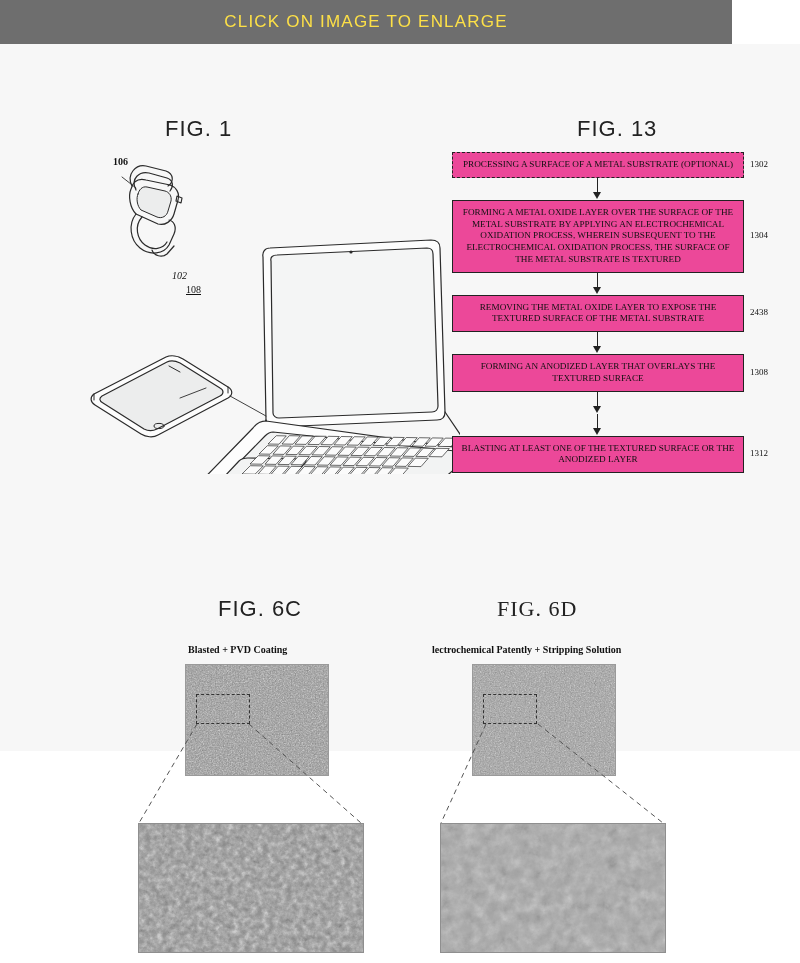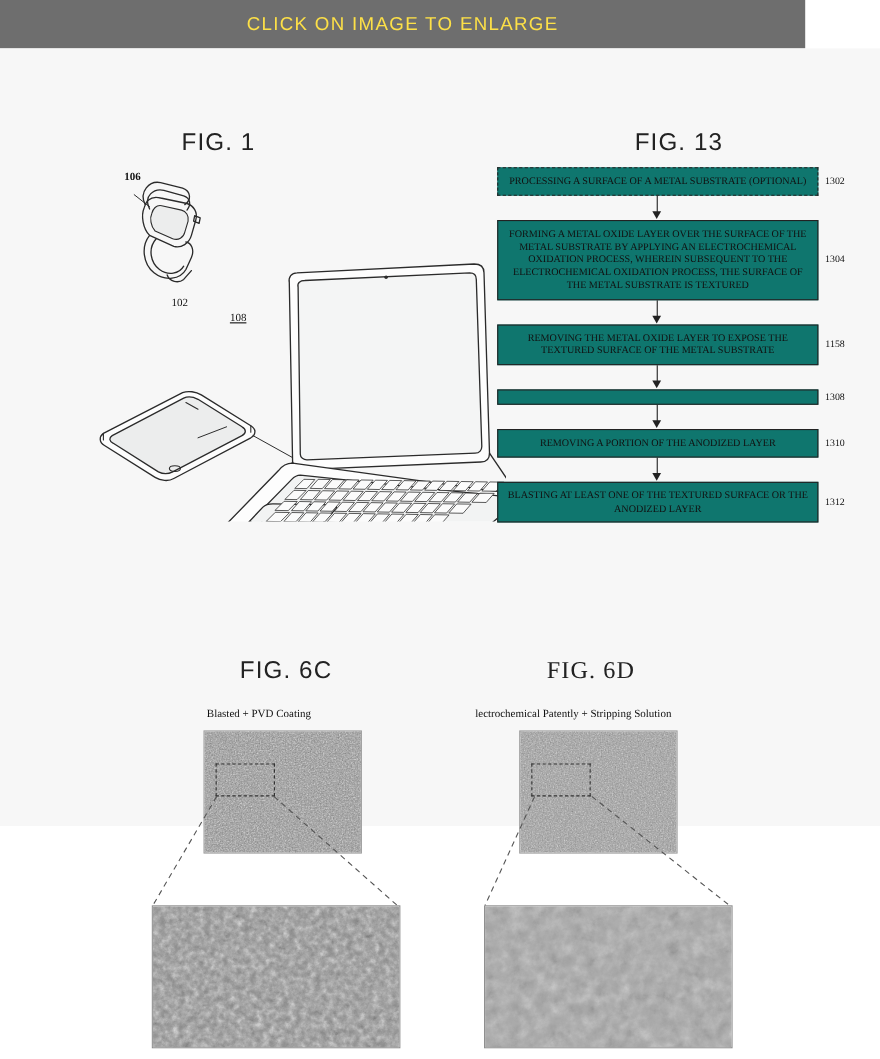--- a/index.html
+++ b/index.html
@@ -58,21 +58,21 @@
   
   #flow {
     position: absolute;
     left: 452px;
     top: 108px;
     width: 312px;
   }
   .flow-box {
     position: relative;
     border: 1px solid #222;
-    background: #0f766e;
+    background: #ec4899;
     box-sizing: border-box;
     width: 292px;
     padding: 6px 8px;
     text-align: center;
     font-family: "Liberation Serif", serif;
     font-size: 9.2px;
     line-height: 1.28;
     color: #111;
     text-transform: uppercase;
   }
@@ -112,21 +112,21 @@
     border-left: 4.5px solid transparent;
     border-right: 4.5px solid transparent;
     border-top: 7px solid #222;
   }
 
   
   .micro-title {
     position: absolute;
     font-family: "Liberation Serif", serif;
     font-size: 10px;
-    font-weight: normal;
+    font-weight: bold;
     color: #111;
     white-space: nowrap;
   }
   .micro-small {
     position: absolute;
     border: 1px solid #9a9a9a;
   }
   .micro-large {
     position: absolute;
     border: 1px solid #8f8f8f;
@@ -293,22 +293,22 @@
 
       <g stroke="#2b2b2b" stroke-width="0.9">
         <path d="M52 33 L66 44"></path>
         <path d="M136 244 L110 254"></path>
         <path d="M160 252 L196 272"></path>
       </g>
     </g>
   </svg>
 
   <div class="callout" style="left:113px; top:112px;font-weight:bold;">106</div>
-  <div class="callout" style="left:156px; top:226px;">102</div>
-  <div class="callout" style="left:209px; top:240px;text-decoration:underline;">108</div>
+  <div class="callout" style="left:172px; top:226px;font-style:italic;">102</div>
+  <div class="callout" style="left:186px; top:240px;text-decoration:underline;">108</div>
 
 
   <div id="flow">
 
     <div class="flow-box dashed">
       <span>PROCESSING A SURFACE OF A METAL SUBSTRATE (OPTIONAL)</span>
       <span class="flow-ref">1302</span>
     </div>
 
     <div class="connector">
@@ -321,41 +321,38 @@
       <span class="flow-ref">1304</span>
     </div>
 
     <div class="connector">
         <span class="line"></span>
         <span class="head"></span>
       </div>
 
     <div class="flow-box">
       <span>REMOVING THE METAL OXIDE LAYER TO EXPOSE THE TEXTURED SURFACE OF THE METAL SUBSTRATE</span>
-      <span class="flow-ref">1158</span>
+      <span class="flow-ref">2438</span>
     </div>
 
     <div class="connector">
         <span class="line"></span>
         <span class="head"></span>
       </div>
 
     <div class="flow-box">
+      <span>FORMING AN ANODIZED LAYER THAT OVERLAYS THE TEXTURED SURFACE</span>
       <span class="flow-ref">1308</span>
     </div>
 
     <div class="connector">
         <span class="line"></span>
         <span class="head"></span>
       </div>
 
-    <div class="flow-box">
-      <span>REMOVING A PORTION OF THE ANODIZED LAYER</span>
-      <span class="flow-ref">1310</span>
-    </div>
 
     <div class="connector">
         <span class="line"></span>
         <span class="head"></span>
       </div>
 
     <div class="flow-box">
       <span>BLASTING AT LEAST ONE OF THE TEXTURED SURFACE OR THE ANODIZED LAYER</span>
       <span class="flow-ref">1312</span>
     </div>

